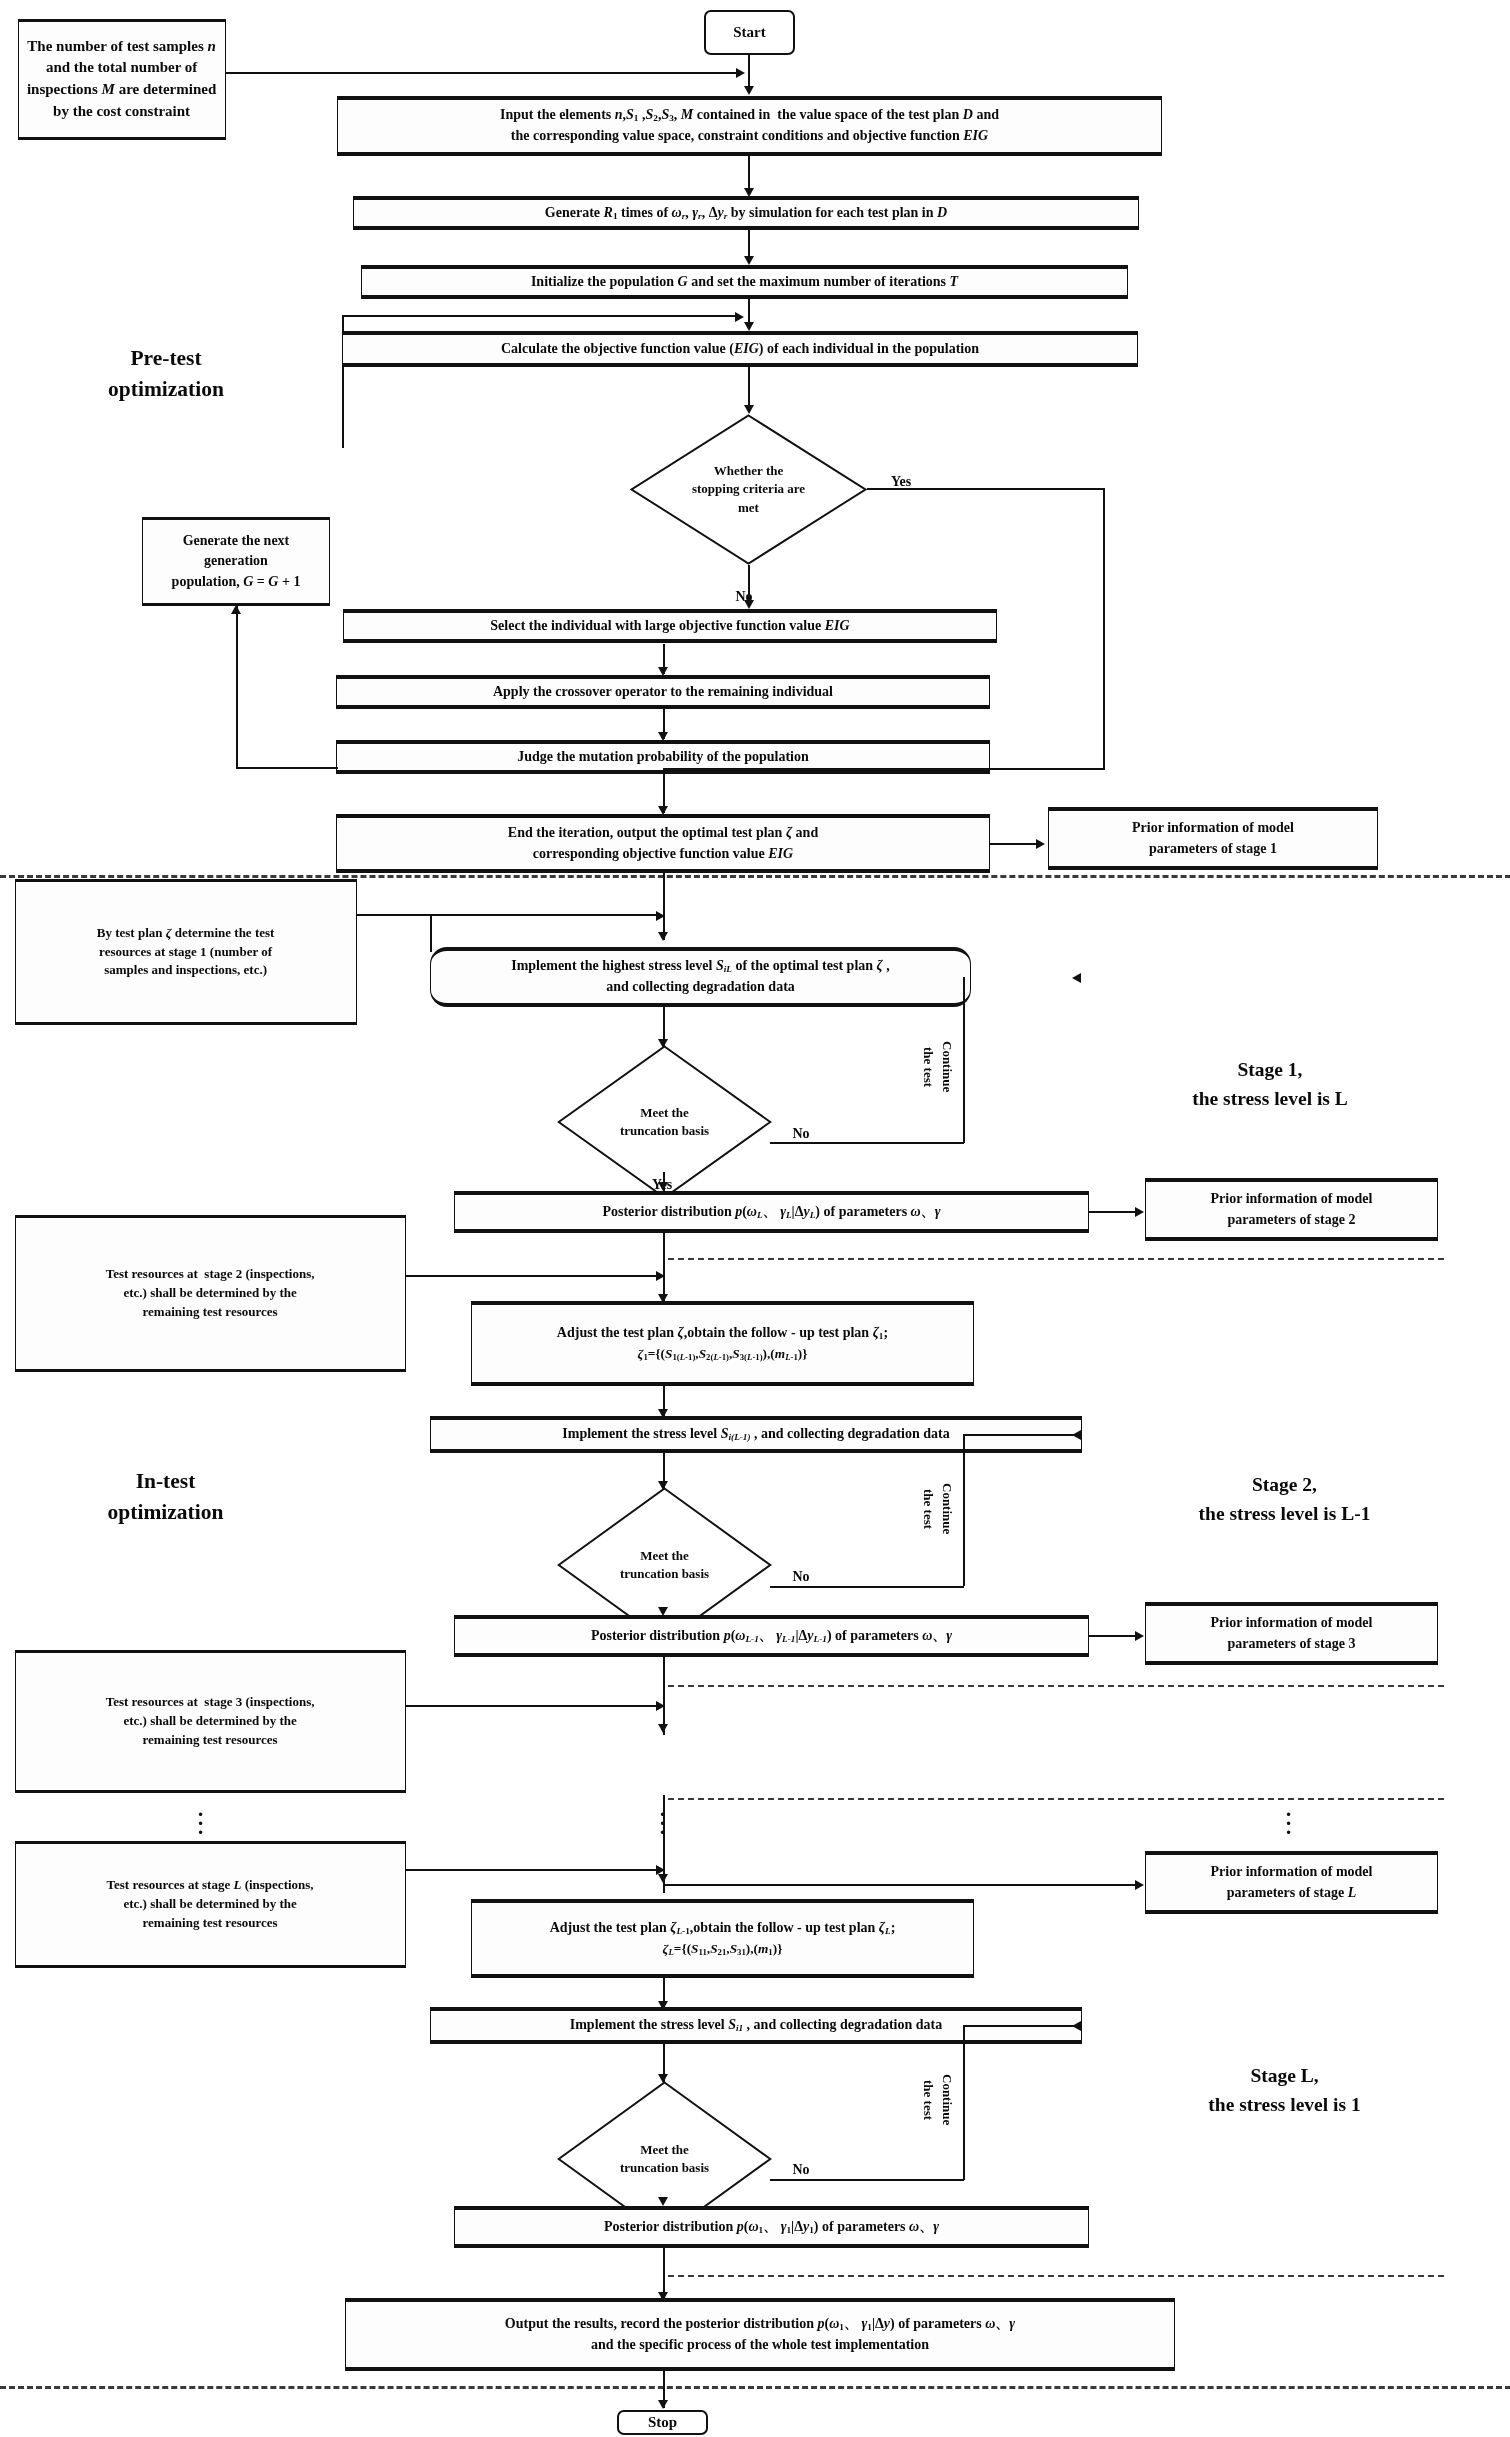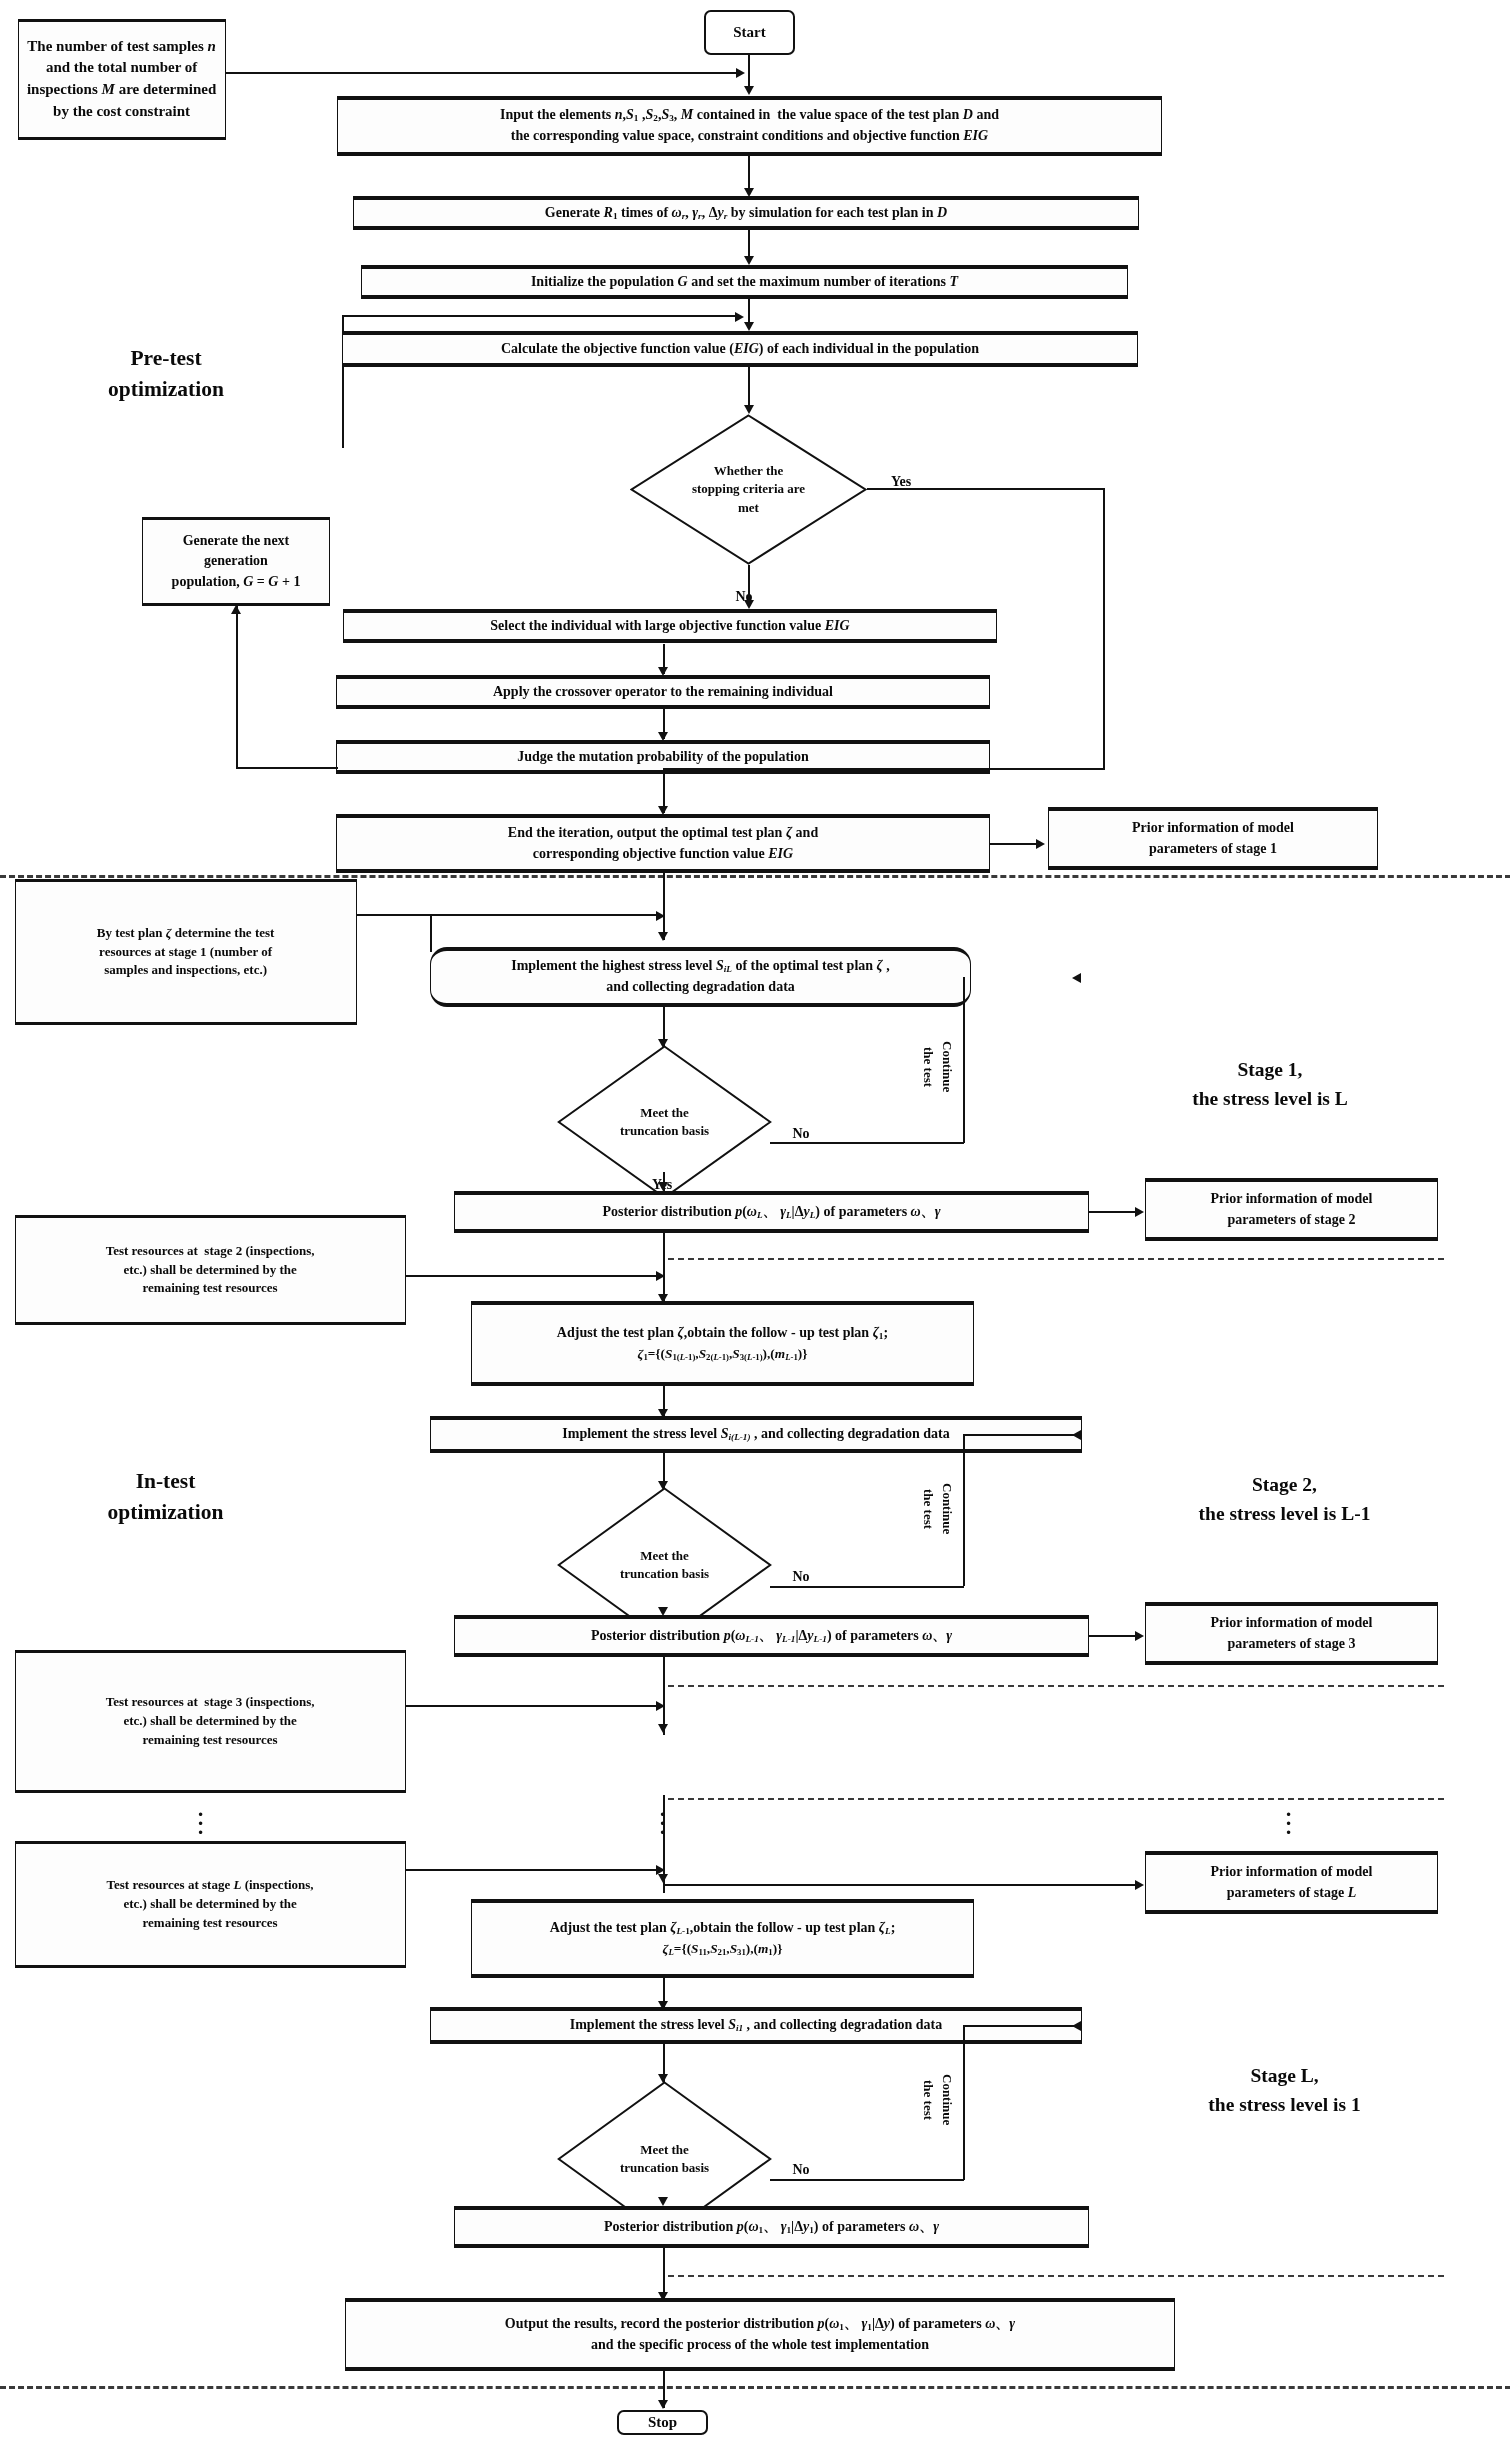--- a/index.html
+++ b/index.html
@@ -321,21 +321,21 @@
   <div class="arrow-r" style="left:1135px;top:1207px;"></div>
 
   <div class="node f29" style="left:1145px;top:1178px;width:293px;height:63px;">
     <span class="tx">
       Prior information of model<br>parameters of stage 2
     </span>
   </div>
 
   <div class="dash thin" style="left:668px;top:1258px;width:776px;"></div>
 
-  <div class="node plain f28" style="left:14.6px;top:1215px;width:391px;height:110px;justify-content:flex-end;">
+  <div class="node plain f28" style="left:14.6px;top:1215px;width:391px;height:157px;justify-content:flex-end;">
     <span class="tx">
       Test resources at&nbsp; stage 2 (inspections,<br>
       etc.) shall be determined by the<br>
       remaining test resources
     </span>
   </div>
   <div class="hl thick" style="left:405px;top:1275px;width:254px;"></div>
   <div class="arrow-r" style="left:656px;top:1271px;"></div>
 
   <div class="vl" style="left:663px;top:1233px;height:68px;"></div>

